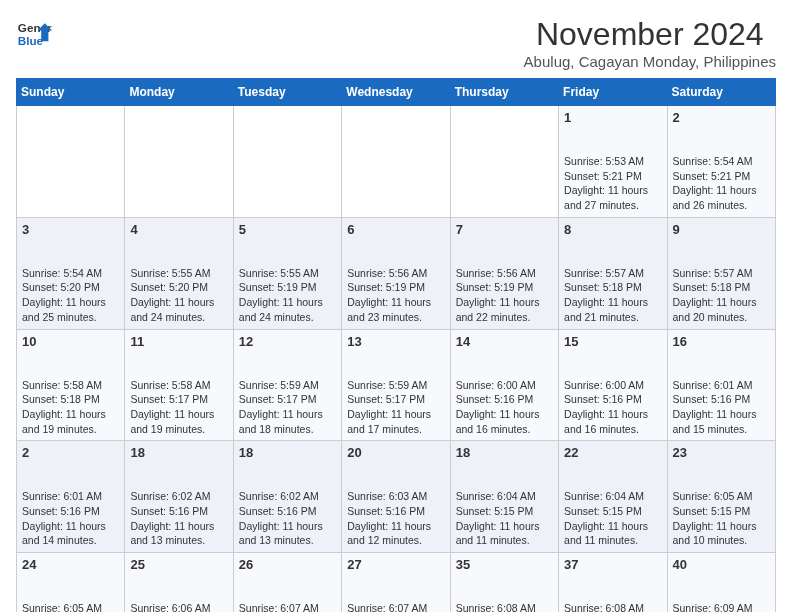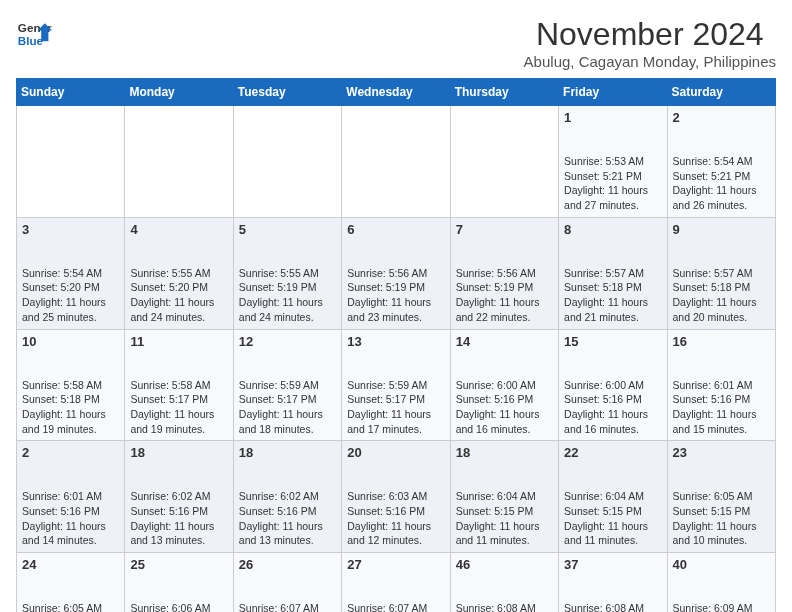--- a/index.html
+++ b/index.html
@@ -228,21 +228,21 @@
         </td>
         <td>
           <span class="day-number">26</span>
           <div class="day-info">Sunrise: 6:07 AM<br>Sunset: 5:15 PM<br>Daylight: 11 hours and 8 minutes.</div>
         </td>
         <td>
           <span class="day-number">27</span>
           <div class="day-info">Sunrise: 6:07 AM<br>Sunset: 5:15 PM<br>Daylight: 11 hours and 8 minutes.</div>
         </td>
         <td>
-          <span class="day-number">46</span>
+          <span class="day-number">35</span>
           <div class="day-info">Sunrise: 6:08 AM<br>Sunset: 5:15 PM<br>Daylight: 11 hours and 7 minutes.</div>
         </td>
         <td>
           <span class="day-number">37</span>
           <div class="day-info">Sunrise: 6:08 AM<br>Sunset: 5:16 PM<br>Daylight: 11 hours and 7 minutes.</div>
         </td>
         <td>
           <span class="day-number">40</span>
           <div class="day-info">Sunrise: 6:09 AM<br>Sunset: 5:16 PM<br>Daylight: 11 hours and 6 minutes.</div>
         </td>

